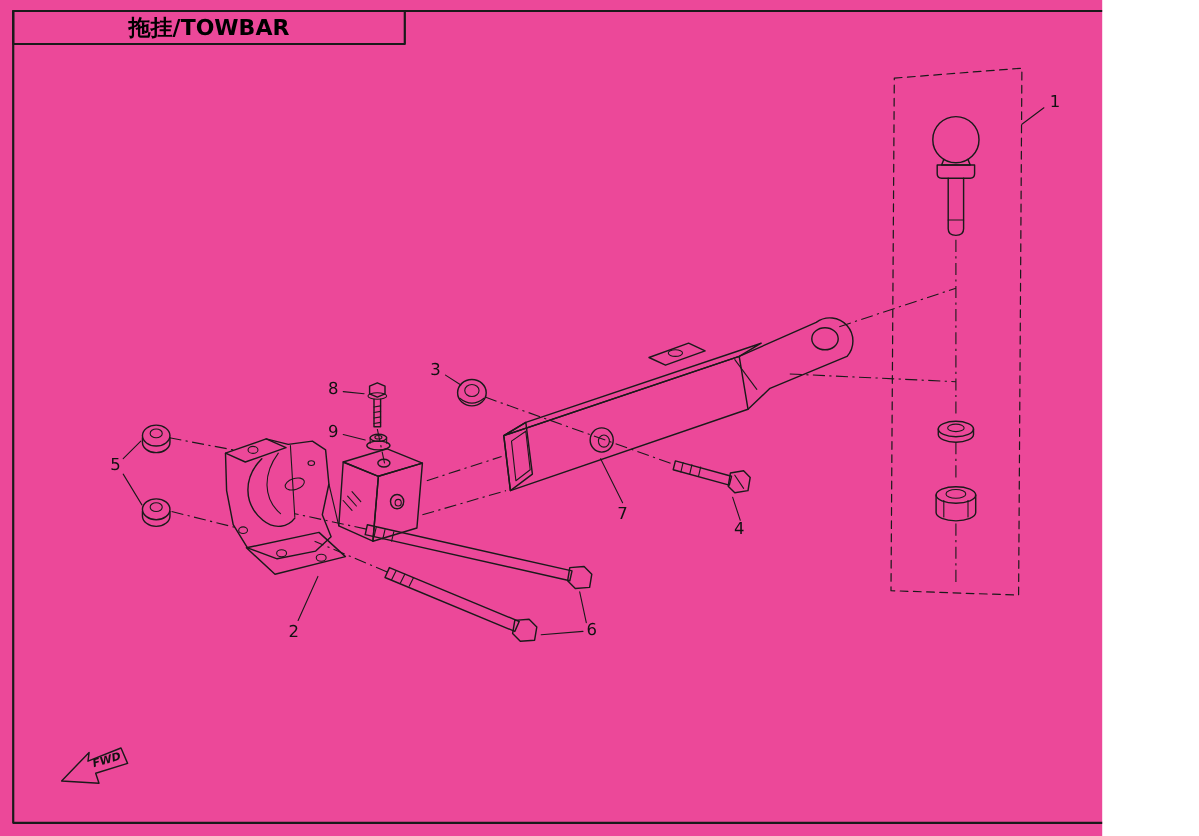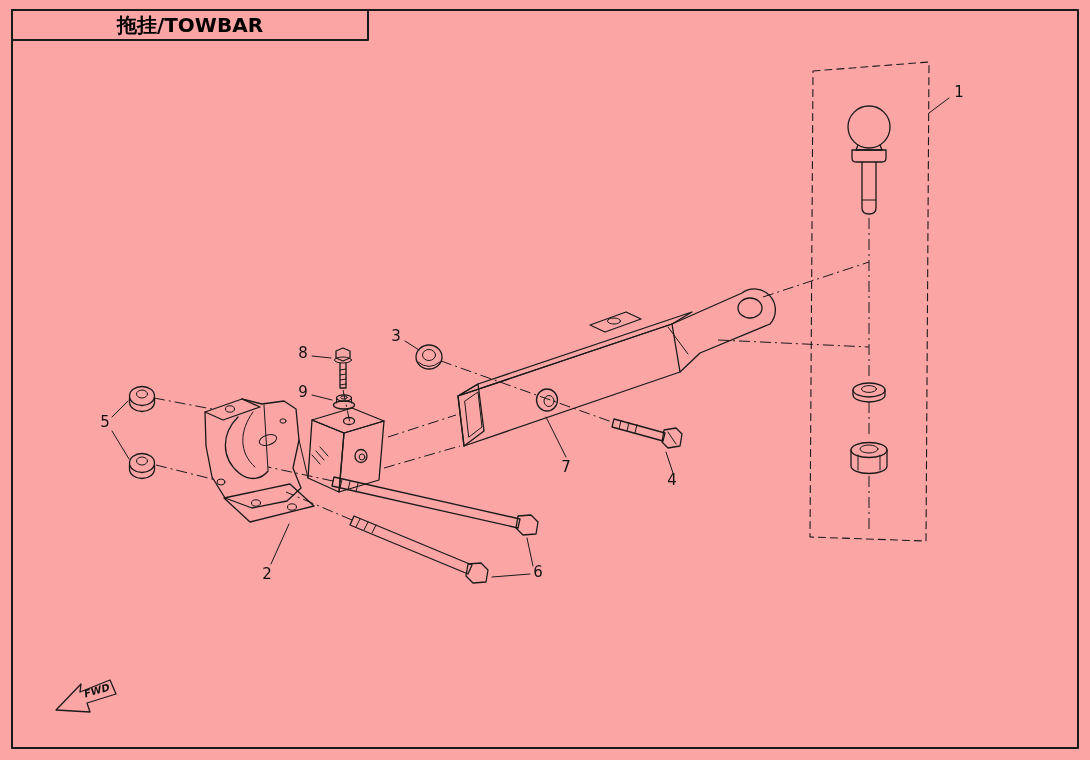--- a/index.html
+++ b/index.html
@@ -1,16 +1,16 @@
 <!DOCTYPE html>
 <html><head>
 <meta charset="utf-8">
 <style>
   html,body{margin:0;padding:0;background:#ffffff;}
-  .stage{width:1090px;height:760px;background:#fca5a5;position:relative;overflow:hidden;
+  .stage{width:1002px;height:760px;background:#ec4899;position:relative;overflow:hidden;
          font-family:"DejaVu Sans",sans-serif;}
   svg{display:block;}
   .ol{fill:none;stroke:#1a1a1a;stroke-width:1.3;stroke-linejoin:round;stroke-linecap:round;}
   .thin{stroke-width:1;}
   .thick{stroke-width:2;}
   .dash{stroke-dasharray:7 5;stroke-width:1.1;}
   .cl{fill:none;stroke:#1a1a1a;stroke-width:1;stroke-dasharray:11 4 2 4;}
   .num{font:15px "DejaVu Sans",sans-serif;fill:#111;}
   .title-text{font:bold 20px "DejaVu Sans",sans-serif;fill:#000;}
   .fwd-text{font:italic bold 10px "DejaVu Sans",sans-serif;fill:#111;}

